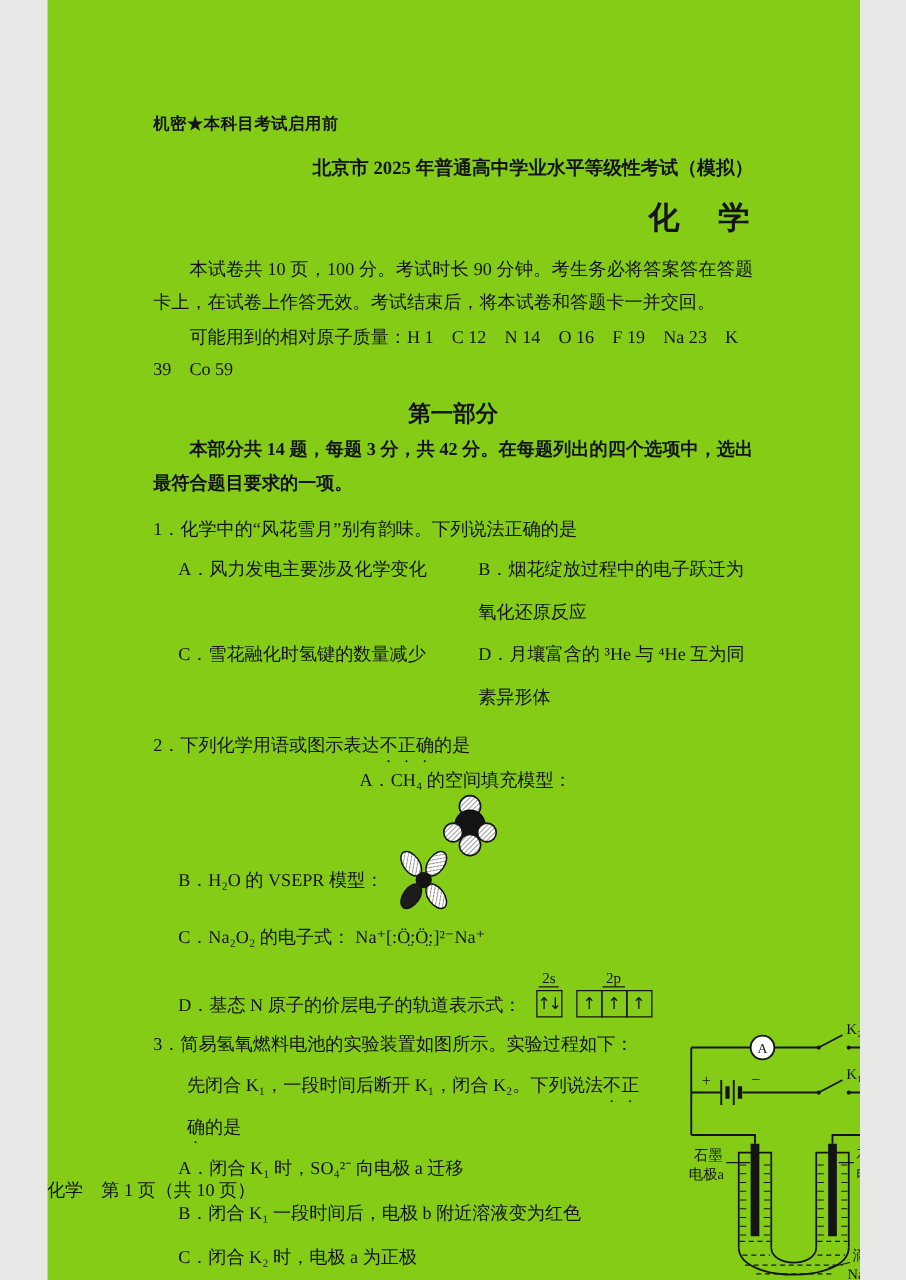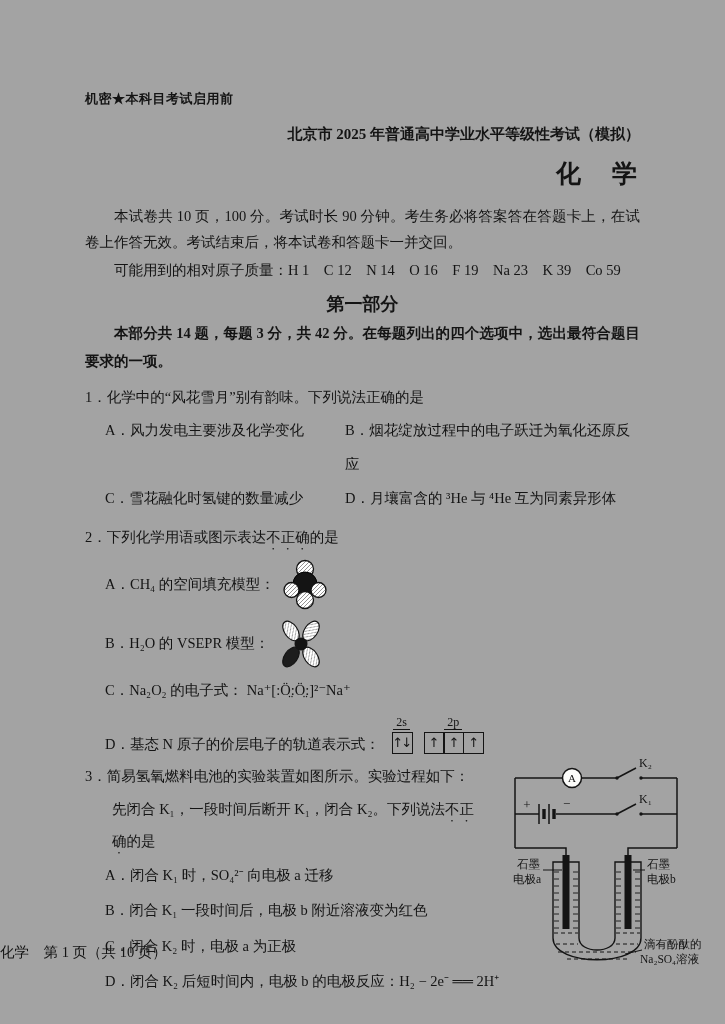--- a/index.html
+++ b/index.html
@@ -1,38 +1,38 @@
 <!DOCTYPE html>
 <html><head>
 <meta charset="utf-8">
 <style>
   html,body{margin:0;padding:0;background:#e8e8e6;}
   .page{
-    width:725px;height:1024px;position:relative;background:#a3a3a3;
+    width:650px;height:1024px;position:relative;background:#84cc16;
     margin:0 auto;color:#141414;overflow:hidden;
     font-family:"Liberation Serif","DejaVu Serif",serif;
   }
   .content{padding:90px 85px 0 85px;}
   .security{font-weight:bold;font-size:13px;letter-spacing:.5px;}
   .title{text-align:right;font-size:15px;font-weight:bold;margin:17px 0 0;}
   .subject{text-align:right;font-size:25px;font-weight:bold;margin:13px 0 0;letter-spacing:3px;}
   .intro{font-size:14.5px;line-height:1.82;text-indent:2em;margin:13px 0 0;text-align:justify;}
   .masses{font-size:14.5px;line-height:1.82;text-indent:2em;margin:1px 0 0;}
   .part-heading{text-align:center;font-size:18px;font-weight:bold;margin:9px 0 4px;}
   .part-instr{font-size:14.5px;font-weight:bold;line-height:1.9;text-indent:2em;margin:0;text-align:justify;}
   .q{font-size:14.5px;}
   .stem{line-height:2.1;margin:7px 0 0;}
   .emph{
     text-emphasis:filled dot;text-emphasis-position:under left;
     -webkit-text-emphasis:filled dot;-webkit-text-emphasis-position:under left;
   }
   .q1-opts{display:grid;grid-template-columns:240px auto;padding-left:20px;line-height:2.35;}
   .optline{padding-left:20px;line-height:2.35;}
   .opt-flex{display:flex;align-items:center;padding-left:20px;}
-  .q2-rowA{height:60px;margin-top:2px;}
+  .q2-rowA{height:60px;margin-top:2px;flex-direction:column;}
   .q2-rowB{height:58px;}
   .q2-rowC{margin-top:2px;line-height:2.2;}
   .q2-rowD{margin-top:9px;align-items:flex-end;}
   .mol{margin-left:6px;flex:none;}
   .formula{padding-left:4px;}
   .orb-group{display:inline-flex;flex-direction:column;align-items:center;margin-left:12px;}
   .orb-label{font-size:12px;line-height:1.1;padding:0 3px 0;border-bottom:1.2px solid #141414;margin-bottom:2px;}
   .orb-row{display:inline-flex;}
   .orb-box{
     display:inline-flex;align-items:center;justify-content:center;

